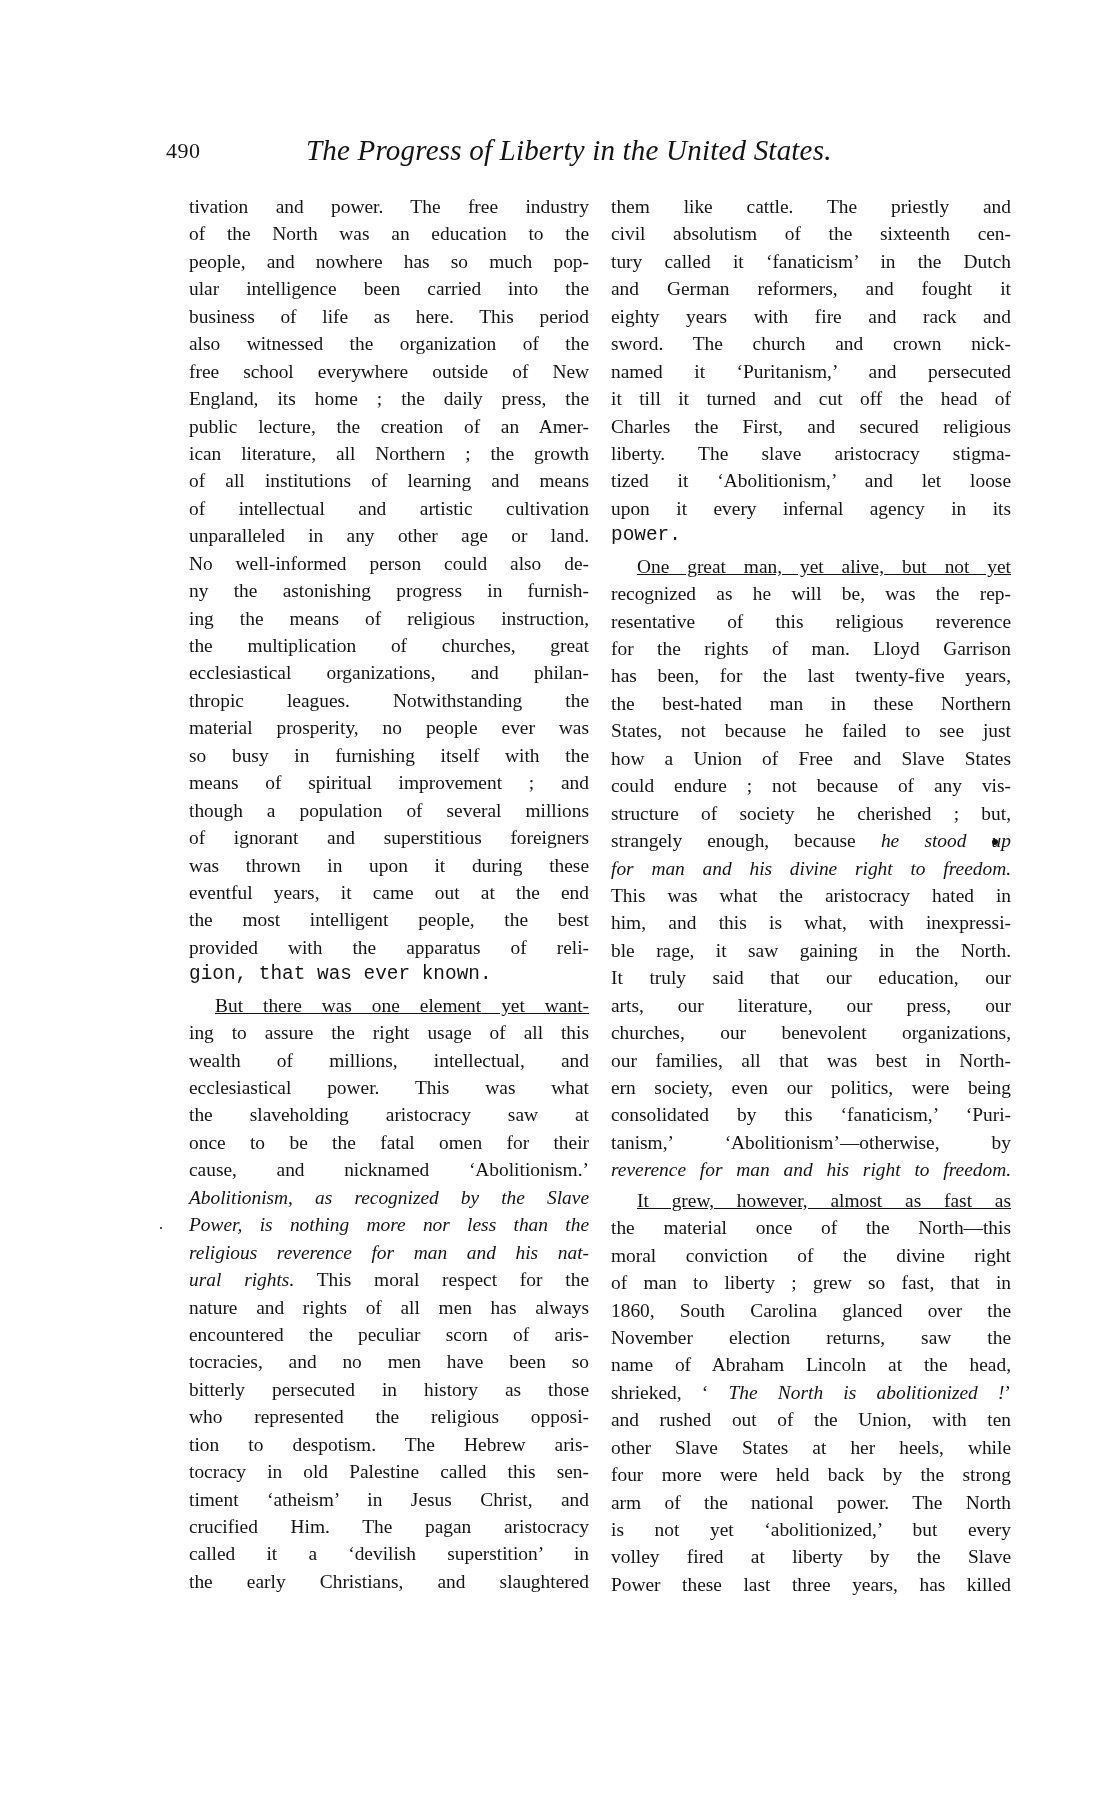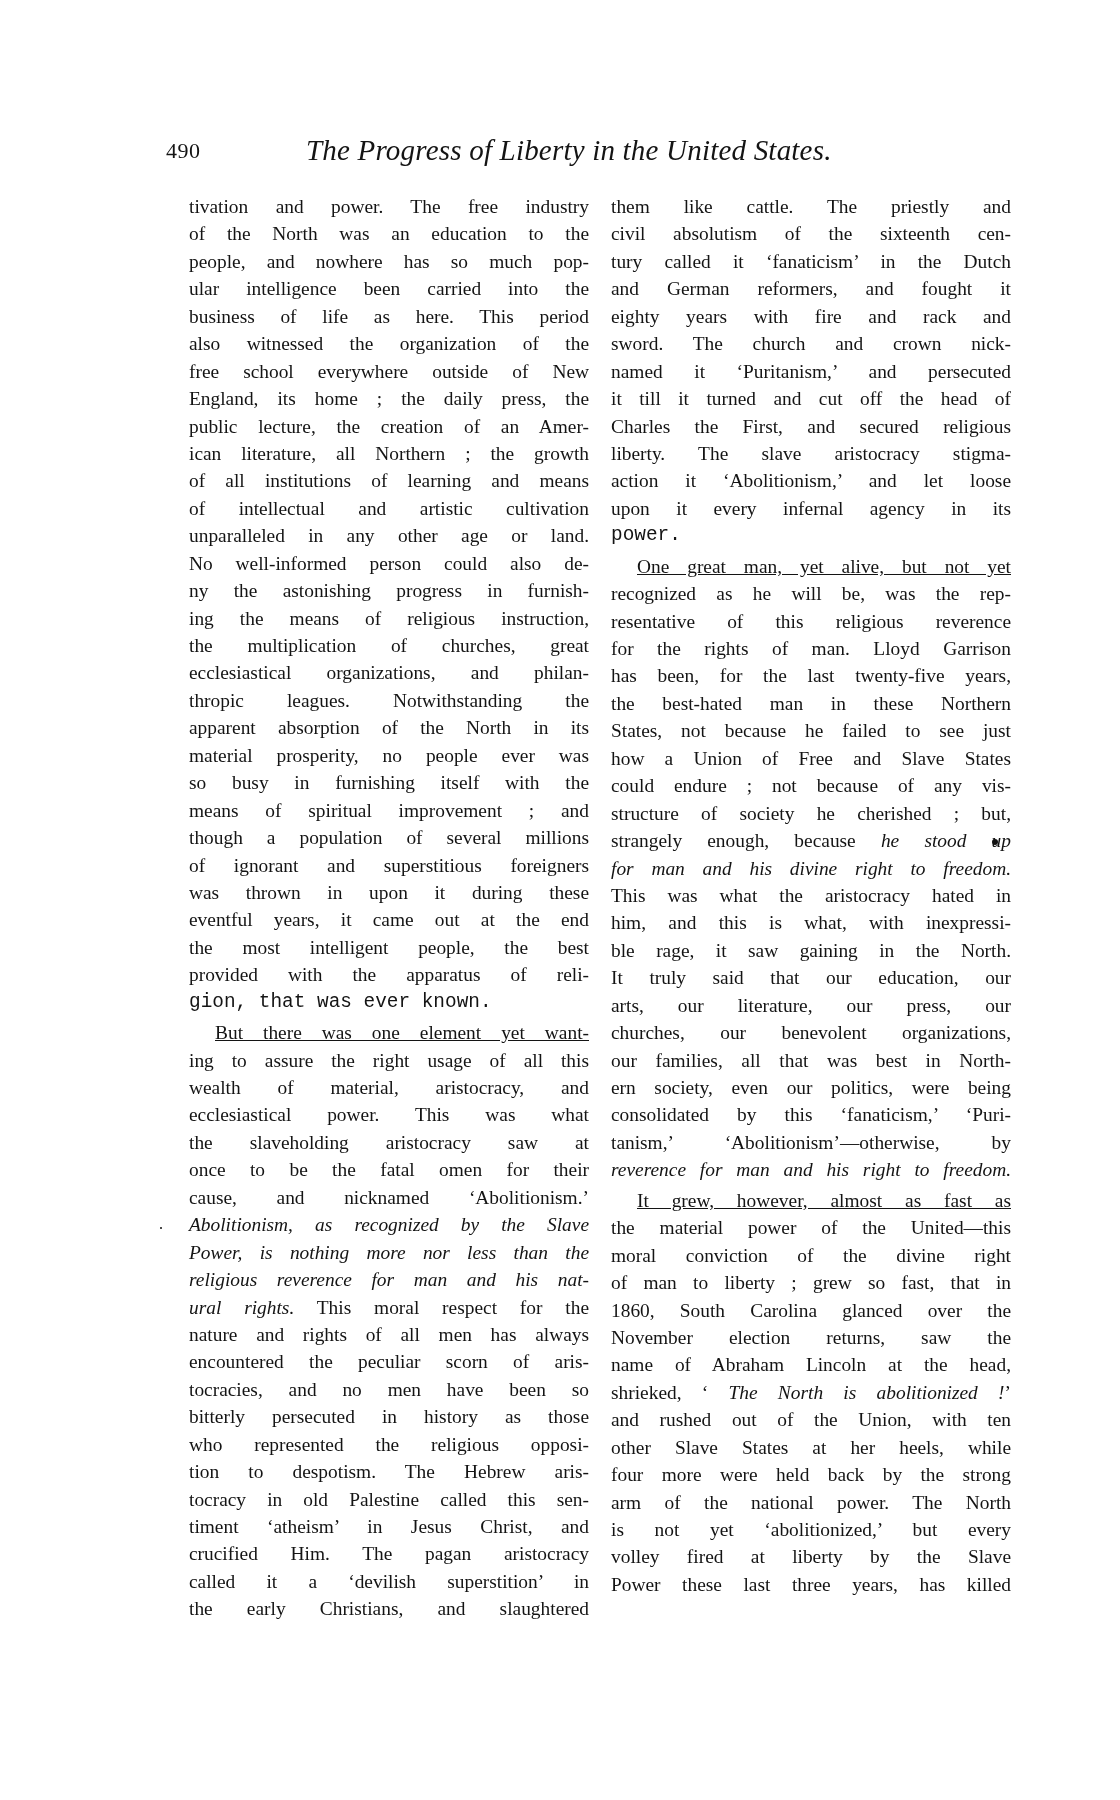--- a/index.html
+++ b/index.html
@@ -39,34 +39,33 @@
     <div class="line"><span>ican literature, all Northern ; the growth</span></div>
     <div class="line"><span>of all institutions of learning and means</span></div>
     <div class="line"><span>of intellectual and artistic cultivation</span></div>
     <div class="line"><span>unparalleled in any other age or land.</span></div>
     <div class="line"><span>No well-informed person could also de-</span></div>
     <div class="line"><span>ny the astonishing progress in furnish-</span></div>
     <div class="line"><span>ing the means of religious instruction,</span></div>
     <div class="line"><span>the multiplication of churches, great</span></div>
     <div class="line"><span>ecclesiastical organizations, and philan-</span></div>
     <div class="line"><span>thropic leagues.  Notwithstanding the</span></div>
-    <div class="line"><span>apparent absorption of the North in its</span></div>
     <div class="line"><span>material prosperity, no people ever was</span></div>
     <div class="line"><span>so busy in furnishing itself with the</span></div>
     <div class="line"><span>means of spiritual improvement ; and</span></div>
     <div class="line"><span>though a population of several millions</span></div>
     <div class="line"><span>of ignorant and superstitious foreigners</span></div>
     <div class="line"><span>was thrown in upon it during these</span></div>
     <div class="line"><span>eventful years, it came out at the end</span></div>
     <div class="line"><span>the most intelligent people, the best</span></div>
     <div class="line"><span>provided with the apparatus of reli-</span></div>
     <div class="line last"><span>gion, that was ever known.</span></div>
     <div class="line indent para"><span>But there was one element yet want-</span></div>
     <div class="line"><span>ing to assure the right usage of all this</span></div>
-    <div class="line"><span>wealth of material, aristocracy, and</span></div>
+    <div class="line"><span>wealth of millions, intellectual, and</span></div>
     <div class="line"><span>ecclesiastical power.  This was what</span></div>
     <div class="line"><span>the slaveholding aristocracy saw at</span></div>
     <div class="line"><span>once to be the fatal omen for their</span></div>
     <div class="line"><span>cause, and nicknamed ‘Abolitionism.’</span></div>
     <div class="line"><i>Abolitionism, as recognized by the Slave</i></div>
     <div class="line"><i>Power, is nothing more nor less than the</i></div>
     <div class="line"><i>religious reverence for man and his nat-</i></div>
     <div class="line"><i>ural rights.</i><span>  This moral respect for the</span></div>
     <div class="line"><span>nature and rights of all men has always</span></div>
     <div class="line"><span>encountered the peculiar scorn of aris-</span></div>
@@ -84,21 +83,21 @@
     <div class="line"><span>them like cattle.  The priestly and</span></div>
     <div class="line"><span>civil absolutism of the sixteenth cen-</span></div>
     <div class="line"><span>tury called it ‘fanaticism’ in the Dutch</span></div>
     <div class="line"><span>and German reformers, and fought it</span></div>
     <div class="line"><span>eighty years with fire and rack and</span></div>
     <div class="line"><span>sword.  The church and crown nick-</span></div>
     <div class="line"><span>named it ‘Puritanism,’ and persecuted</span></div>
     <div class="line"><span>it till it turned and cut off the head of</span></div>
     <div class="line"><span>Charles the First, and secured religious</span></div>
     <div class="line"><span>liberty.  The slave aristocracy stigma-</span></div>
-    <div class="line"><span>action it ‘Abolitionism,’ and let loose</span></div>
+    <div class="line"><span>tized it ‘Abolitionism,’ and let loose</span></div>
     <div class="line"><span>upon it every infernal agency in its</span></div>
     <div class="line last"><span>power.</span></div>
     <div class="line indent para"><span>One great man, yet alive, but not yet</span></div>
     <div class="line"><span>recognized as he will be, was the rep-</span></div>
     <div class="line"><span>resentative of this religious reverence</span></div>
     <div class="line"><span>for the rights of man.  Lloyd Garrison</span></div>
     <div class="line"><span>has been, for the last twenty-five years,</span></div>
     <div class="line"><span>the best-hated man in these Northern</span></div>
     <div class="line"><span>States, not because he failed to see just</span></div>
     <div class="line"><span>how a Union of Free and Slave States</span></div>
@@ -111,21 +110,21 @@
     <div class="line"><span>ble rage, it saw gaining in the North.</span></div>
     <div class="line"><span>It truly said that our education, our</span></div>
     <div class="line"><span>arts, our literature, our press, our</span></div>
     <div class="line"><span>churches, our benevolent organizations,</span></div>
     <div class="line"><span>our families, all that was best in North-</span></div>
     <div class="line"><span>ern society, even our politics, were being</span></div>
     <div class="line"><span>consolidated by this ‘fanaticism,’ ‘Puri-</span></div>
     <div class="line"><span>tanism,’ ‘Abolitionism’—otherwise, by</span></div>
     <div class="line"><i>reverence for man and his right to freedom.</i></div>
     <div class="line indent para"><span>It grew, however, almost as fast as</span></div>
-    <div class="line"><span>the material power of the United—this</span></div>
+    <div class="line"><span>the material once of the North—this</span></div>
     <div class="line"><span>moral conviction of the divine right</span></div>
     <div class="line"><span>of man to liberty ; grew so fast, that in</span></div>
     <div class="line"><span>1860, South Carolina glanced over the</span></div>
     <div class="line"><span>November election returns, saw the</span></div>
     <div class="line"><span>name of Abraham Lincoln at the head,</span></div>
     <div class="line"><span>shrieked, ‘ </span><i>The North is abolitionized !</i><span>’</span></div>
     <div class="line"><span>and rushed out of the Union, with ten</span></div>
     <div class="line"><span>other Slave States at her heels, while</span></div>
     <div class="line"><span>four more were held back by the strong</span></div>
     <div class="line"><span>arm of the national power.  The North</span></div>

